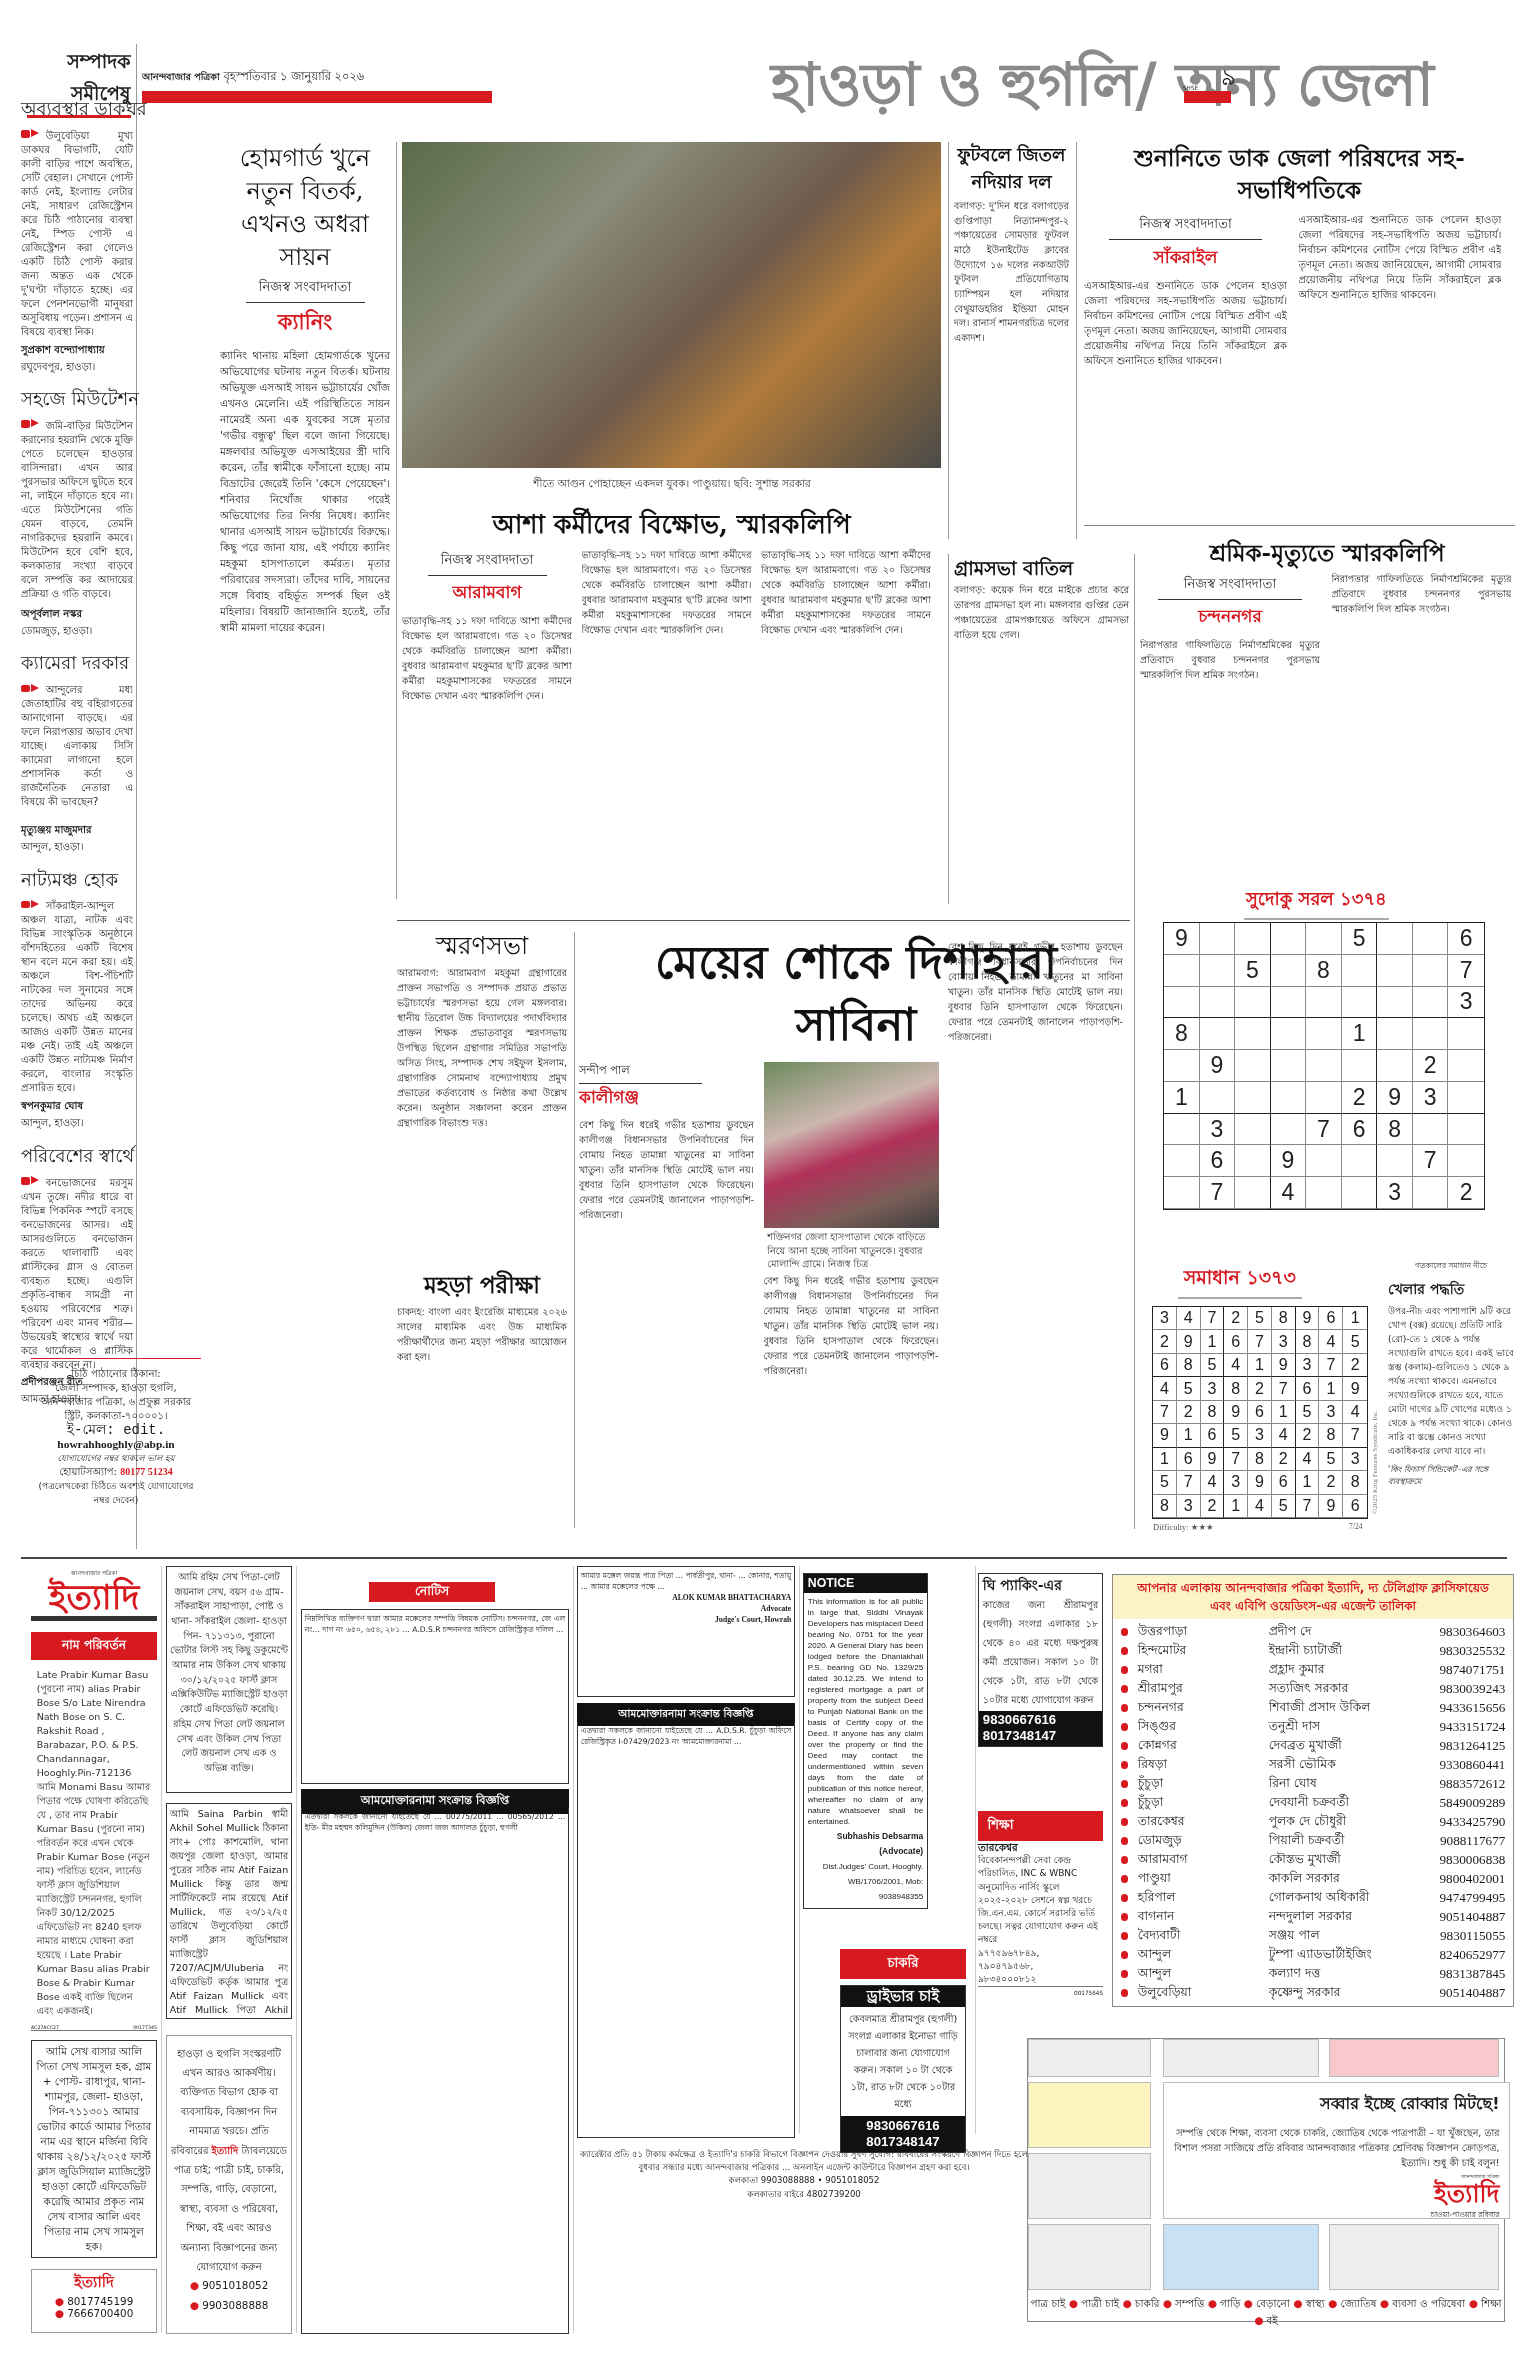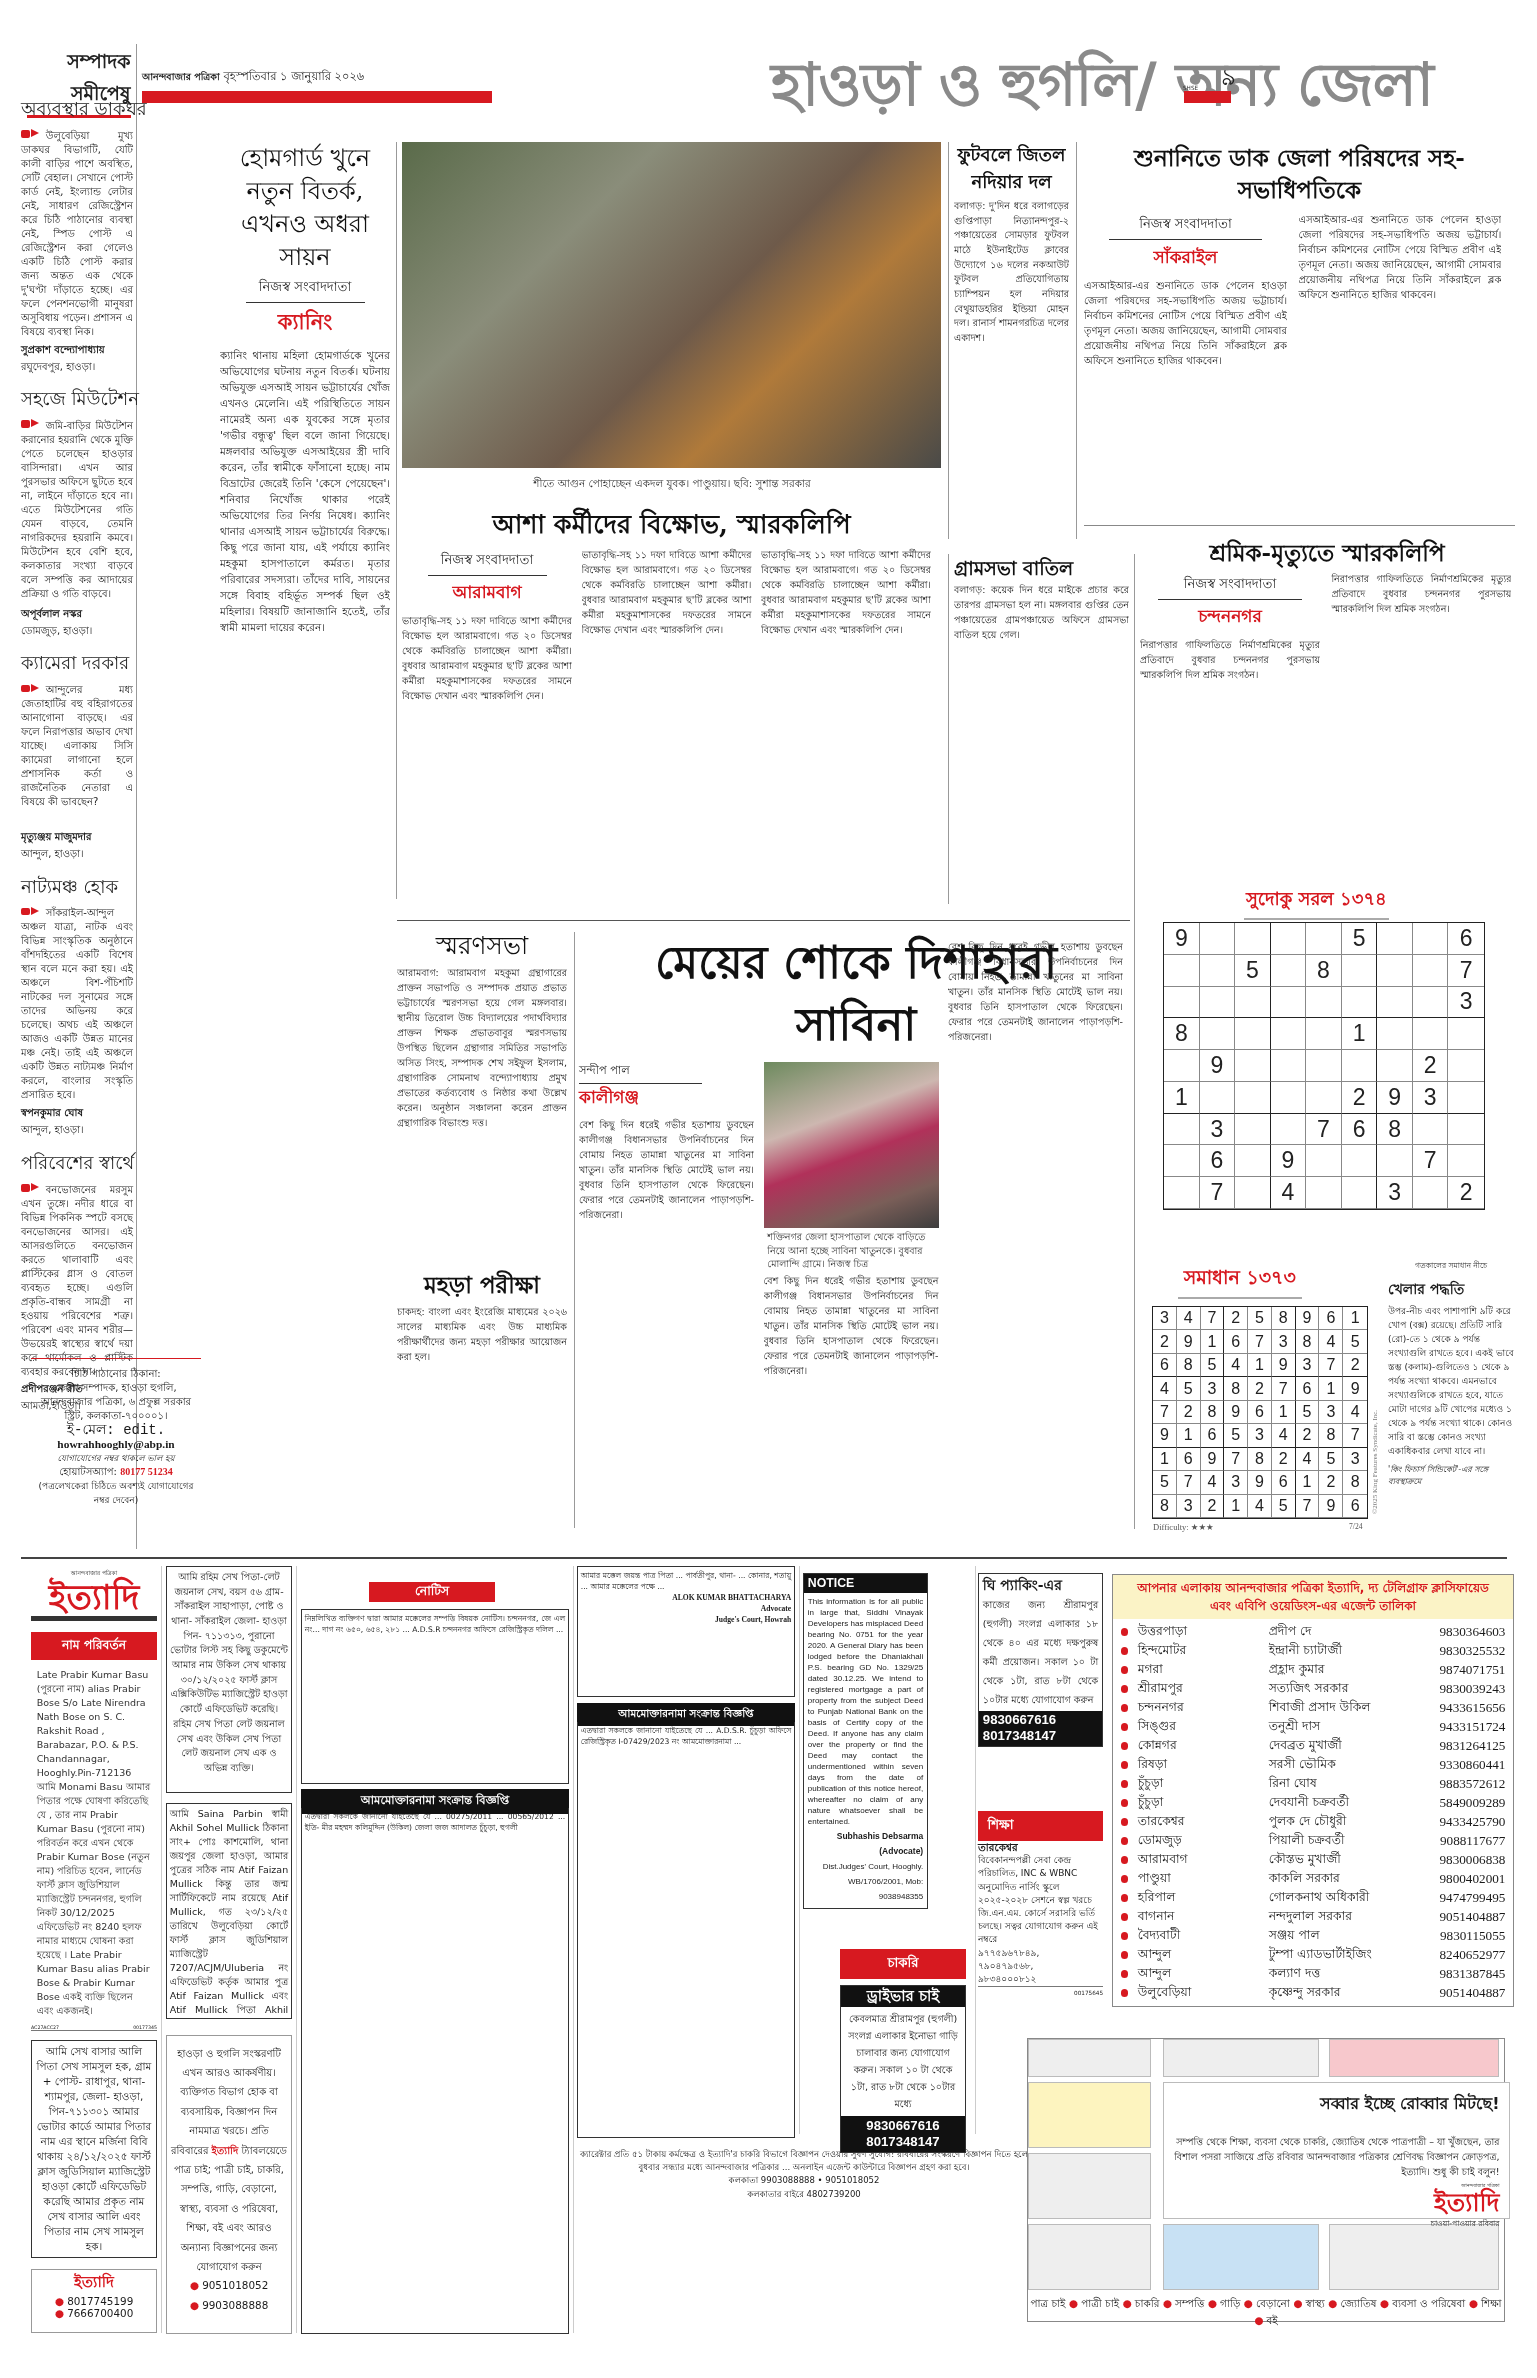--- a/index.html
+++ b/index.html
@@ -56,21 +56,21 @@
   </div>
   <div style="margin-top:9.5px">
     <div style="font-size:18px;color:#222;margin-bottom:2.8px;white-space:nowrap">সহজে মিউটেশন</div>
     <div class="txt" style="font-size:10px;line-height:14px"><span class="lead-ico"></span><span>জমি-বাড়ির মিউটেশন করানোর হয়রানি থেকে মুক্তি পেতে চলেছেন হাওড়ার বাসিন্দারা। এখন আর পুরসভার অফিসে ছুটতে হবে না, লাইনে দাঁড়াতে হবে না। এতে মিউটেশনের গতি যেমন বাড়বে, তেমনি নাগরিকদের হয়রানি কমবে। মিউটেশন হবে বেশি হবে, কলকাতার সংখ্যা বাড়বে বলে সম্পত্তি কর আদায়ের প্রক্রিয়া ও গতি বাড়বে।</span></div>
     <div style="font-size:10px;font-weight:bold;margin-top:5px">অপূর্বলাল নস্কর</div>
     <div style="font-size:10px">ডোমজুড়, হাওড়া।</div>
   </div>
   <div style="margin-top:9.5px">
     <div style="font-size:18px;color:#222;margin-bottom:2.8px;white-space:nowrap">ক্যামেরা দরকার</div>
     <div class="txt" style="font-size:10px;line-height:14px"><span class="lead-ico"></span><span>আন্দুলের মধ্য জেতাহাটির বহু বহিরাগতের আনাগোনা বাড়ছে। এর ফলে নিরাপত্তার অভাব দেখা যাচ্ছে। এলাকায় সিসি ক্যামেরা লাগানো হলে প্রশাসনিক কর্তা ও রাজনৈতিক নেতারা এ বিষয়ে কী ভাবছেন?</span></div>
-    <div style="font-size:10px;font-weight:bold;margin-top:20px">মৃত্যুঞ্জয় মাজুমদার</div>
+    <div style="font-size:10px;font-weight:bold;margin-top:13px">মৃত্যুঞ্জয় মাজুমদার</div>
     <div style="font-size:10px">আন্দুল, হাওড়া।</div>
   </div>
   <div style="margin-top:9.5px">
     <div style="font-size:18px;color:#222;margin-bottom:2.8px;white-space:nowrap">নাট্যমঞ্চ হোক</div>
     <div class="txt" style="font-size:10px;line-height:14px"><span class="lead-ico"></span><span>সাঁকরাইল-আন্দুল অঞ্চল যাত্রা, নাটক এবং বিভিন্ন সাংস্কৃতিক অনুষ্ঠানে বাঁশদহিতের একটি বিশেষ স্থান বলে মনে করা হয়। এই অঞ্চলে বিশ-পঁচিশটি নাটকের দল সুনামের সঙ্গে তাদের অভিনয় করে চলেছে। অথচ এই অঞ্চলে আজও একটি উন্নত মানের মঞ্চ নেই। তাই এই অঞ্চলে একটি উন্নত নাট্যমঞ্চ নির্মাণ করলে, বাংলার সংস্কৃতি প্রসারিত হবে।</span></div>
     <div style="font-size:10px;font-weight:bold;margin-top:2.8px">স্বপনকুমার ঘোষ</div>
     <div style="font-size:10px">আন্দুল, হাওড়া।</div>
   </div>
   <div style="margin-top:9.5px">
     <div style="font-size:18px;color:#222;margin-bottom:2.8px;white-space:nowrap">পরিবেশের স্বার্থে</div>
@@ -576,20 +576,20 @@
   <div class="tile" style="left:0;top:0;width:123px;height:38px;background:#eee"></div>
   <div class="tile" style="left:135px;top:0;width:156px;height:38px;background:#eee"></div>
   <div class="tile" style="left:301px;top:0;width:170px;height:38px;background:#f7c8cc"></div>
   <div class="tile" style="left:0;top:43px;width:123px;height:66px;background:#fdf4bf"></div>
   <div class="tile" style="left:0;top:114px;width:123px;height:66px;background:#eee"></div>
   <div class="tile" style="left:0;top:185px;width:123px;height:66px;background:#eee"></div>
   <div class="tile" style="left:135px;top:185px;width:156px;height:66px;background:#c8e1f4"></div>
   <div class="tile" style="left:301px;top:185px;width:170px;height:66px;background:#eee"></div>
   <div class="tile" style="left:135px;top:43px;width:347px;height:137px;background:#fff;text-align:right;padding:7.6px 9.5px">
     <div style="font-size:16px;font-weight:bold">সব্বার ইচ্ছে রোব্বার মিটছে!</div>
-    <div style="font-size:9.5px;line-height:15px;margin-top:16px">সম্পত্তি থেকে শিক্ষা, ব্যবসা থেকে চাকরি, জ্যোতিষ থেকে পাত্রপাত্রী – যা খুঁজছেন, তার বিশাল পসরা সাজিয়ে প্রতি রবিবার আনন্দবাজার পত্রিকার শ্রেণিবদ্ধ বিজ্ঞাপন ক্রোড়পত্র, ইত্যাদি। শুধু কী চাই বলুন!</div>
+    <div style="font-size:9.5px;line-height:15px;margin-top:7px">সম্পত্তি থেকে শিক্ষা, ব্যবসা থেকে চাকরি, জ্যোতিষ থেকে পাত্রপাত্রী – যা খুঁজছেন, তার বিশাল পসরা সাজিয়ে প্রতি রবিবার আনন্দবাজার পত্রিকার শ্রেণিবদ্ধ বিজ্ঞাপন ক্রোড়পত্র, ইত্যাদি। শুধু কী চাই বলুন!</div>
     <div style="font-size:4.7px;margin-top:3.8px">আনন্দবাজার পত্রিকা</div>
     <div style="font-size:24.6px;font-weight:bold;color:#d71920;line-height:26.5px">ইত্যাদি</div>
     <div style="font-size:7.6px">চাওয়া-পাওয়ার রবিবার</div>
   </div>
   <div id="promo-categories" style="position:absolute;left:0;top:257px;width:100%;text-align:center;font-size:10.4px"><span>পাত্র চাই</span><span style="color: rgb(215, 25, 32);"> ● </span><span>পাত্রী চাই</span><span style="color: rgb(215, 25, 32);"> ● </span><span>চাকরি</span><span style="color: rgb(215, 25, 32);"> ● </span><span>সম্পত্তি</span><span style="color: rgb(215, 25, 32);"> ● </span><span>গাড়ি</span><span style="color: rgb(215, 25, 32);"> ● </span><span>বেড়ানো</span><span style="color: rgb(215, 25, 32);"> ● </span><span>স্বাস্থ্য</span><span style="color: rgb(215, 25, 32);"> ● </span><span>জ্যোতিষ</span><span style="color: rgb(215, 25, 32);"> ● </span><span>ব্যবসা ও পরিষেবা</span><span style="color: rgb(215, 25, 32);"> ● </span><span>শিক্ষা</span><span style="color: rgb(215, 25, 32);"> ● </span><span>বই</span></div>
 </div>
 
 
 </body></html>

